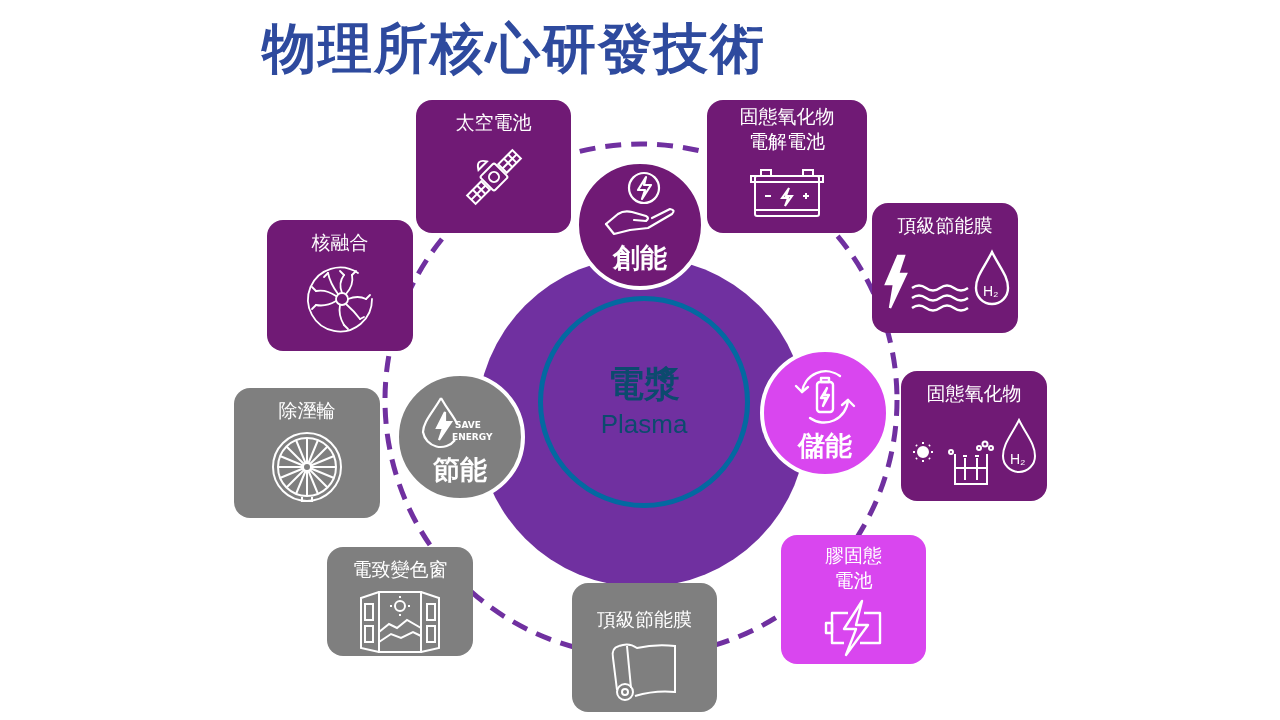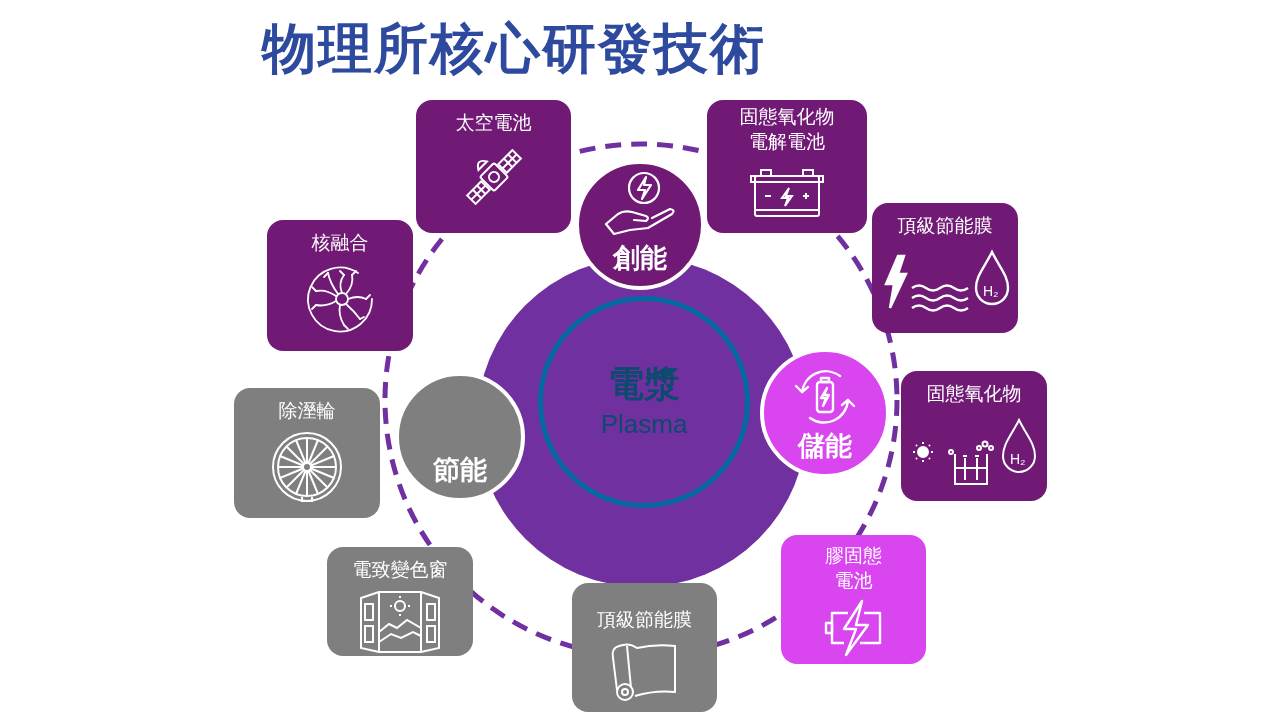--- a/index.html
+++ b/index.html
@@ -60,20 +60,29 @@
     <path d="M58 34 A24 24 0 0 1 20 52"></path>
     <path d="M58 34 L64 40 M58 34 L52 39"></path>
     <rect x="27" y="16" width="16" height="30" rx="3"></rect>
     <rect x="31" y="12" width="8" height="4"></rect>
     <path d="M37 22 L31 32 H36 L33 40 L39 29 H34 Z"></path>
   </svg>
   <div class="lbl">儲能</div>
 </div>
 
 <div class="sub gray" style="left:395px;top:360px;">
+  <div style="position:relative;width:90px;height:60px;">
+    <svg width="90" height="60" viewBox="0 0 90 60" fill="none" stroke="#fff" stroke-width="2.2">
+      <path d="M26 4 C18 18 8 28 8 38 A18 18 0 0 0 40 46"></path>
+      <path d="M26 4 C34 18 40 24 42 30"></path>
+      <path d="M30 18 L22 34 H28 L24 46 L36 28 H30 Z" fill="#fff"></path>
+    </svg>
+    <span style="position:absolute;left:40px;top:26px;font-size:9px;font-weight:bold;color:#fff;">SAVE</span>
+    <span style="position:absolute;left:37px;top:38px;font-size:9px;font-weight:bold;color:#fff;">ENERGY</span>
+  </div>
   <div class="lbl">節能</div>
 </div>
 
 <div class="box green" style="left:416px;top:100px;width:155px;height:133px;">
   <div class="lbl">太空電池</div>
   <svg width="80" height="72" viewBox="0 0 80 72" fill="none" stroke="#fff" stroke-width="2">
     <g transform="rotate(45 40 36)">
       <rect x="34" y="4" width="12" height="20"></rect>
         <path d="M34 10 H46 M34 16 H46 M40 4 V24"></path>
       <rect x="34" y="48" width="12" height="20"></rect>

